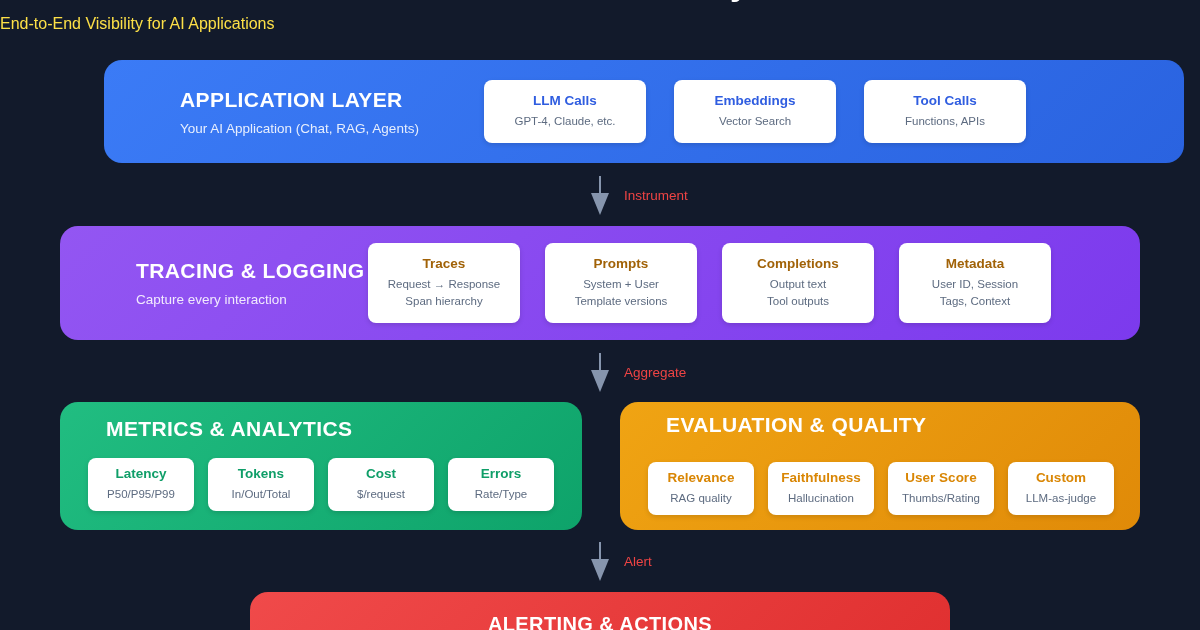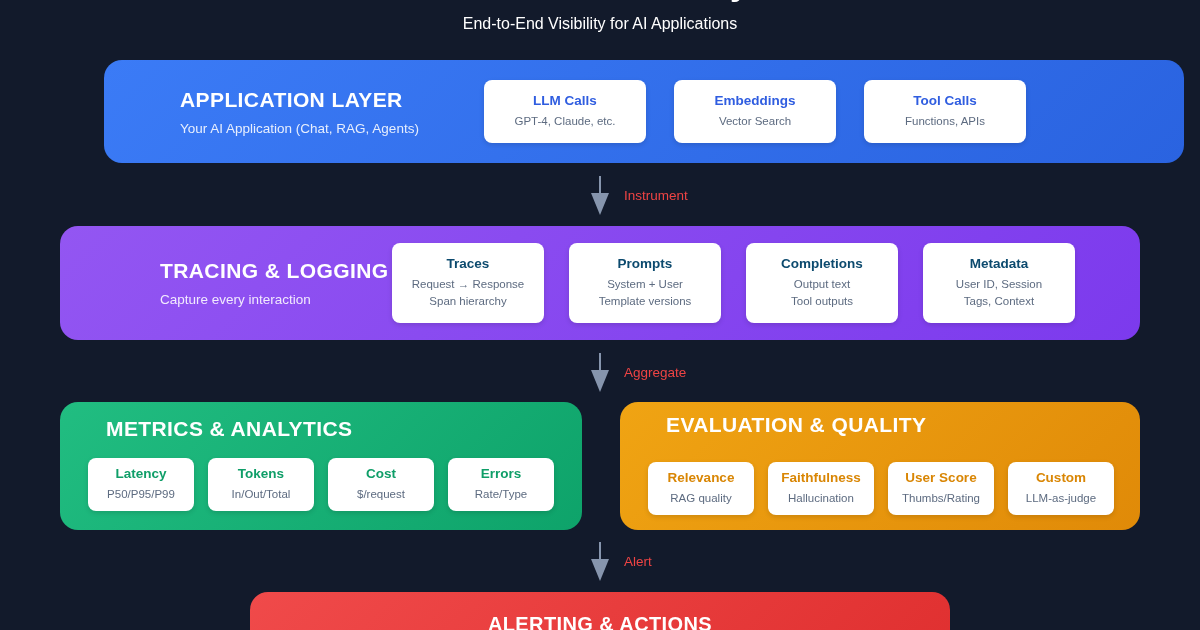--- a/index.html
+++ b/index.html
@@ -17,22 +17,21 @@
 
   
   .hdr-title {
     position: absolute; top: -36px; left: 0; width: 1200px;
     text-align: center;
     font-size: 34px; font-weight: bold; color: #ffffff;
     letter-spacing: .2px;
   }
   .hdr-sub {
     position: absolute; top: 15px; left: 0; width: 1200px;
-    text-align: center;
-    font-size: 16px; color: #ffffff;
+    font-size: 16px; color: #fde047;
   }
 
   
   .band {
     position: absolute;
     border-radius: 18px;
     display: flex;
     align-items: center;
   }
   .band-head {
@@ -69,26 +68,25 @@
   }
   #app-band .band-head { margin-left: 76px; width: 300px; }
   #app-band .chips { margin-left: 4px; gap: 28px; }
   #app-band .chip { width: 162px; height: 63px; }
   #app-band .chip-title { color: #2f5de0; }
 
   
   #trace-band {
     left: 60px; top: 226px; width: 1080px; height: 114px;
     background: linear-gradient(135deg, #9356f2 0%, #7c3aed 100%);
-    padding-left: 24px;
   }
   #trace-band .band-head { margin-left: 76px; width: 232px; }
   #trace-band .chips { gap: 25px; }
   #trace-band .chip { width: 152px; height: 80px; }
-  #trace-band .chip-title { color: #0c4a6e; }
+  #trace-band .chip-title { color: #a16207; }
 
   
   .half-band {
     top: 402px; height: 128px;
     flex-direction: column; align-items: flex-start;
     justify-content: center;
   }
   #metrics-band {
     left: 60px; width: 522px;
     background: linear-gradient(135deg, #21bd81 0%, #0ea36a 100%);

